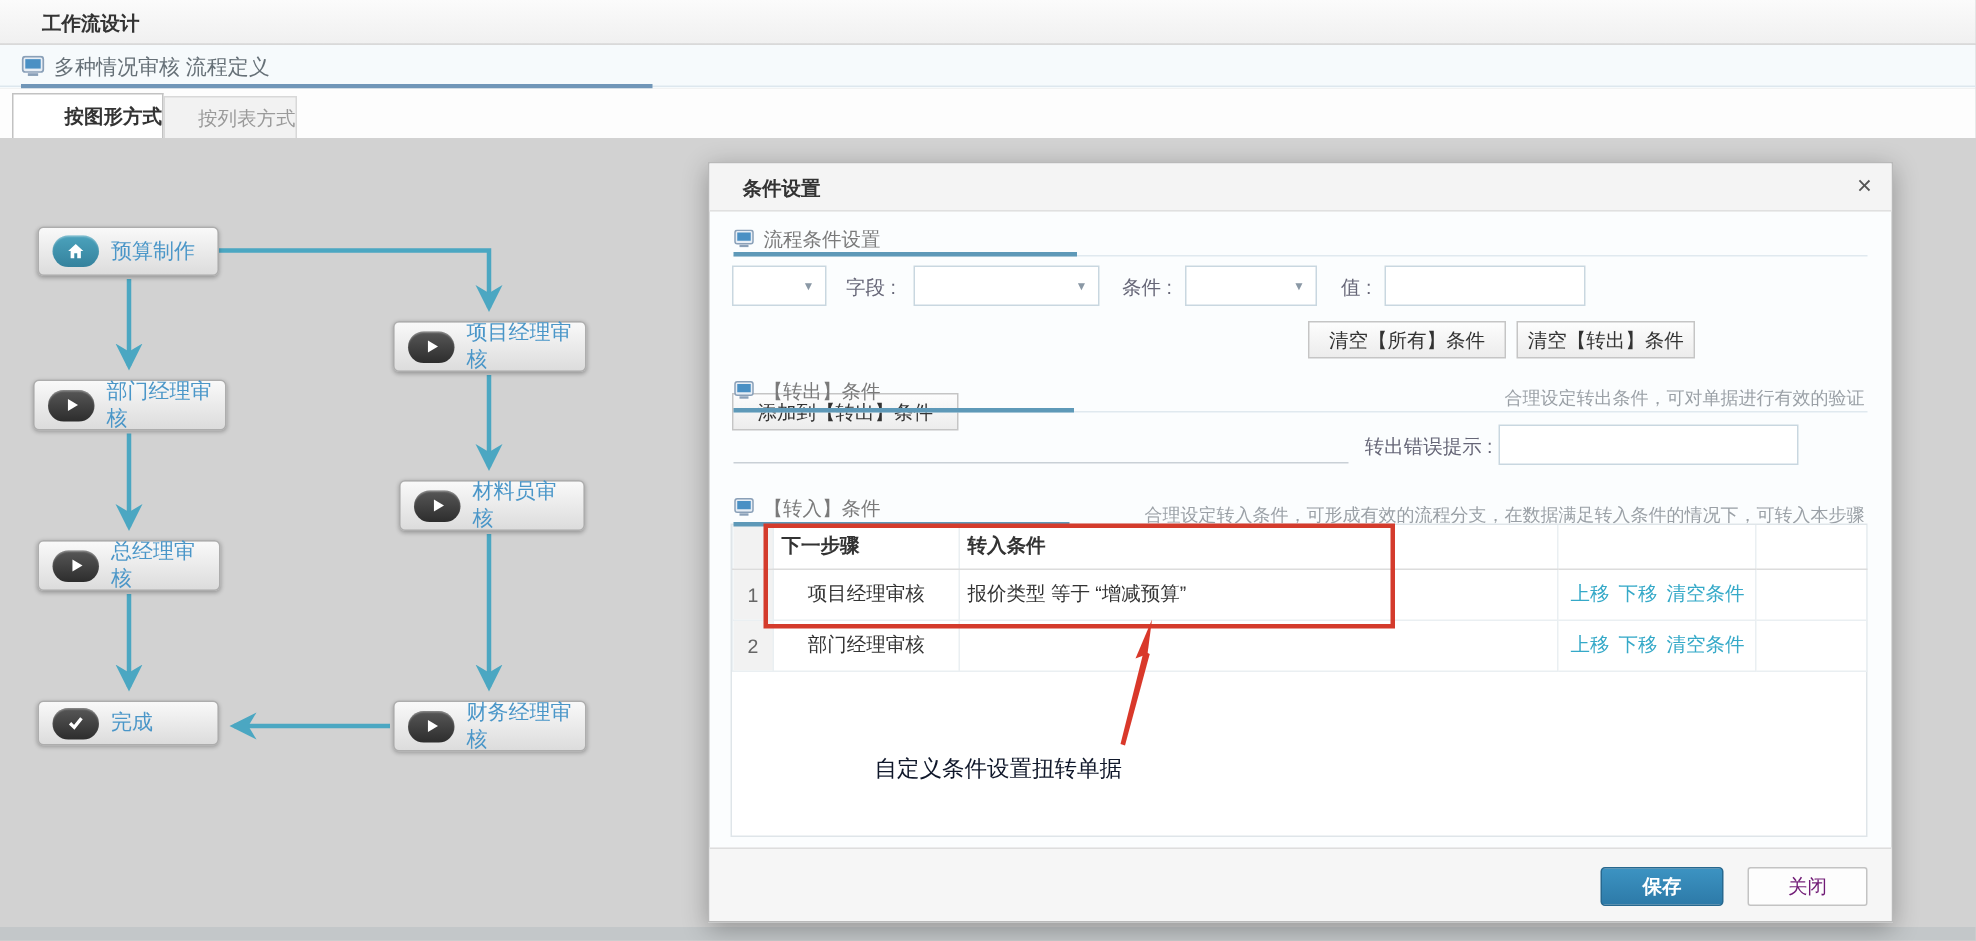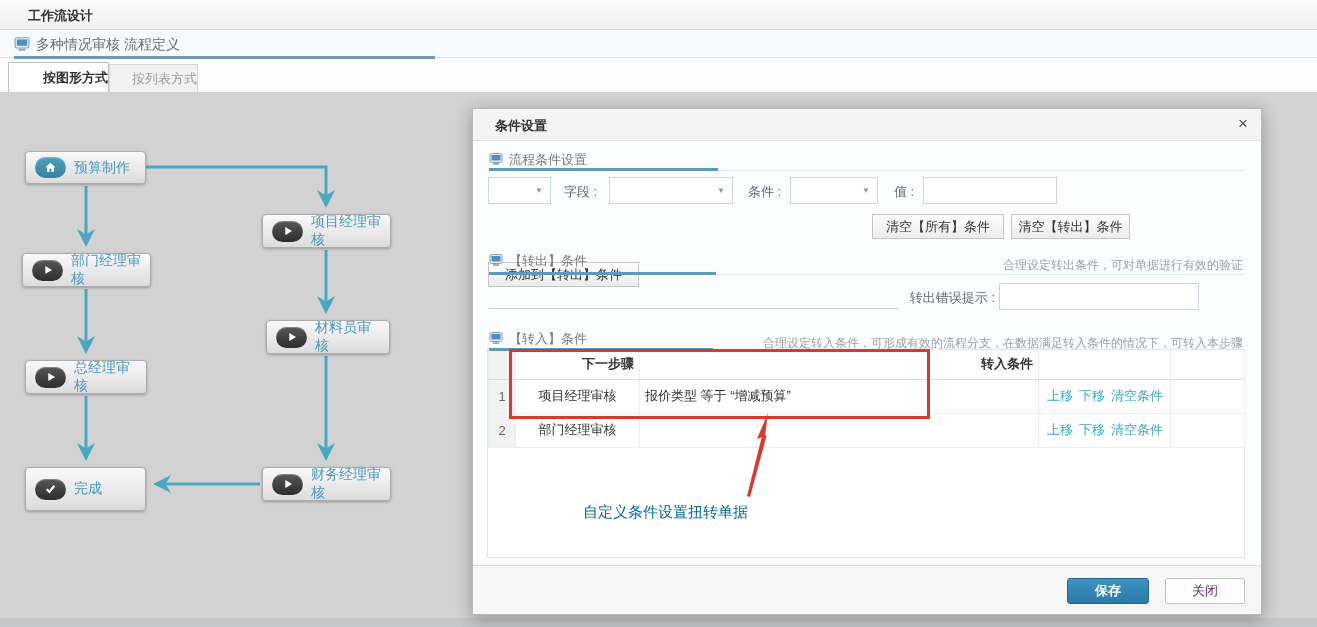--- a/index.html
+++ b/index.html
@@ -42,34 +42,34 @@
   .liteline{position:absolute;height:1px;background:#e0e9ef;}
   .hint{position:absolute;right:18px;font-size:12px;color:#9aa0a6;white-space:nowrap;}
   .lbl{position:absolute;font-size:13px;color:#667;white-space:nowrap;}
   .sel{position:absolute;box-sizing:border-box;height:27px;background:#fff;border:1px solid #c9d7e0;display:flex;align-items:center;justify-content:flex-end;cursor:pointer;}
   .sel .car{color:#8a98a5;font-size:8px;margin-right:7px;}
   .txt{position:absolute;box-sizing:border-box;height:27px;background:#fff;border:1px solid #c9d7e0;font-size:13px;padding:0 5px;outline:none;}
   .gbtn{position:absolute;box-sizing:border-box;height:25px;background:linear-gradient(#fdfdfd,#ececec);border:1px solid #c5c5c5;color:#333;font-size:13px;text-align:center;line-height:23px;cursor:pointer;}
   .panel{position:absolute;background:#fff;border:1px solid #dfe5e9;box-sizing:border-box;}
   .ctable{border-collapse:collapse;table-layout:fixed;width:756px;font-size:13px;color:#333;}
   .ctable td,.ctable th{border:1px solid #eaeff2;border-top:none;box-sizing:border-box;padding:0 5px;overflow:hidden;white-space:nowrap;}
-  .ctable th{height:29px;font-weight:bold;text-align:right;border-bottom:1px solid #dcdcdc;}
+  .ctable th{height:29px;font-weight:bold;text-align:left;border-bottom:1px solid #dcdcdc;}
   .ctable td{height:34px;}
   .ctable .numcell{background:#f2f2f2;color:#666;text-align:center;}
   .ctable .stepcell{text-align:center;}
   .ctable .linkcell{text-align:center;}
   .tlink{color:#35a9c8;cursor:pointer;margin:0 3px;}
   .dlg-footer{position:absolute;left:0;bottom:0;width:100%;height:49px;background:#f6f6f6;border-top:1px solid #ddd;box-sizing:border-box;}
   .btn-save{position:absolute;right:112px;top:12px;width:82px;height:26px;background:linear-gradient(#3c93c2,#2d7aa8);border:1px solid #27688f;border-radius:3px;color:#fff;font-weight:bold;font-size:13px;text-align:center;line-height:24px;cursor:pointer;box-sizing:border-box;}
   .btn-close{position:absolute;right:16px;top:12px;width:80px;height:26px;background:#fdfdfd;border:1px solid #c3c3c3;border-radius:2px;color:#701a75;font-size:13px;text-align:center;line-height:24px;cursor:pointer;box-sizing:border-box;}
 
   
   .red-rect{position:absolute;left:509px;top:349px;width:415px;height:64px;border:3px solid #d43b2c;z-index:20;pointer-events:none;}
   .red-arrow{position:absolute;left:735px;top:413px;z-index:20;pointer-events:none;}
-  .red-text{position:absolute;left:583px;top:503px;z-index:20;font-size:15px;color:#0369a1;}
+  .red-text{position:absolute;left:583px;top:503px;z-index:20;font-size:15px;color:#0f172a;}
 </style>
 </head>
 <body>
 
 <div class="screen">
 
   <div class="topbar">
     <div class="title">工作流设计</div>
   </div>
 
@@ -130,21 +130,21 @@
 
   <div class="node" style="left:25px;top:360px;width:122px;height:34px;">
     <span class="pill dark">
       <svg width="10" height="10" viewBox="0 0 10 10">
           <polygon points="2.3,1 9,5 2.3,9" fill="#fff"></polygon>
         </svg>
     </span>
     <span>总经理审核</span>
   </div>
 
-  <div class="node" style="left:25px;top:467px;width:121px;height:44px;text-align:right;">
+  <div class="node" style="left:25px;top:467px;width:121px;height:30px;text-align:right;">
     <span class="pill dark">
       <svg width="11" height="10" viewBox="0 0 10 10">
           <path d="M1.2,5.2 L4,7.9 L8.8,1.8" stroke="#fff" stroke-width="2.2" fill="none"></path>
         </svg>
     </span>
     <span>完成</span>
   </div>
 
   <div class="node" style="left:262px;top:214px;width:129px;height:34px;">
     <span class="pill dark">

